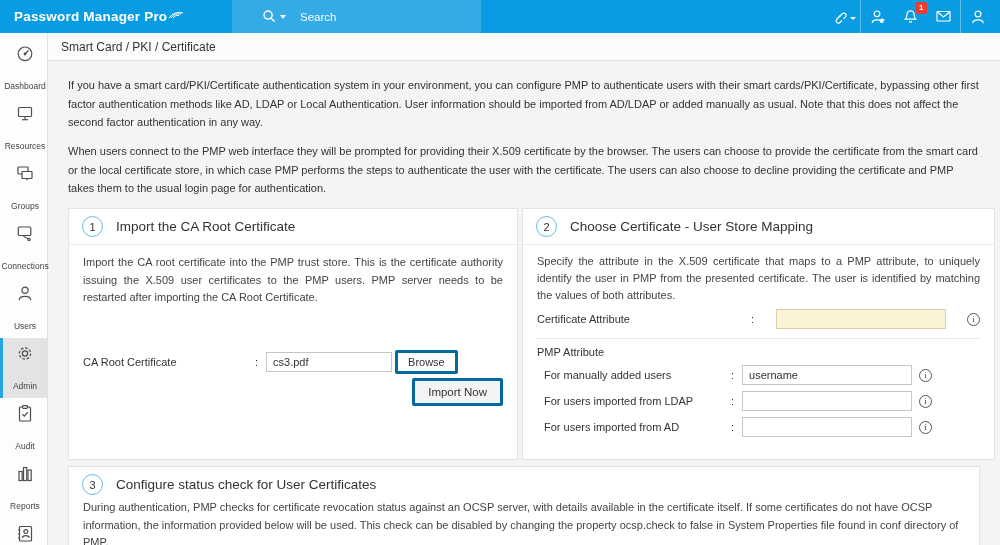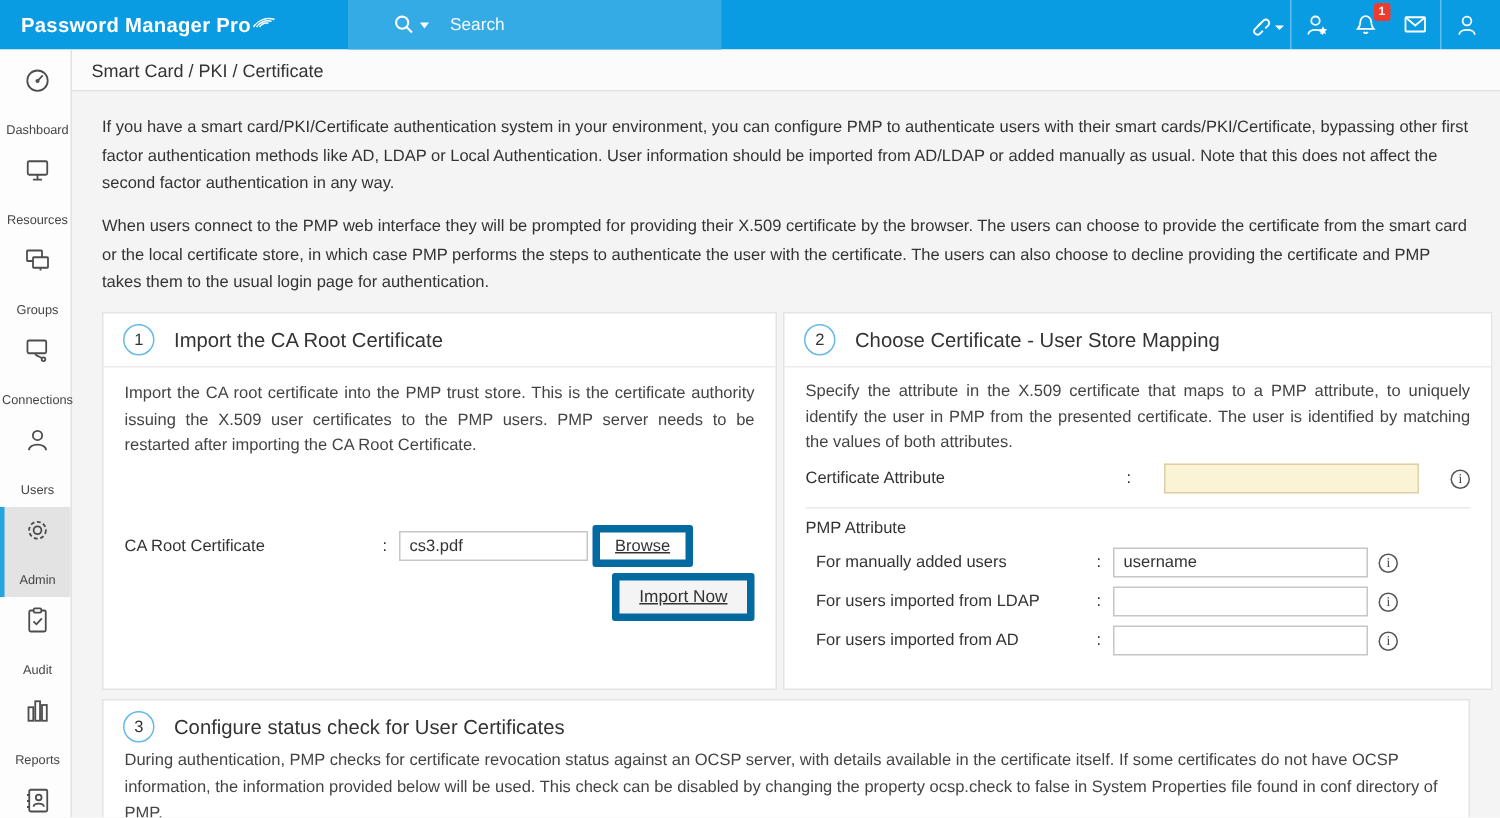--- a/index.html
+++ b/index.html
@@ -59,22 +59,22 @@
   .p3 .pbody { padding: 1px 14px 0; }
   .desc { line-height: 1.55; text-align: justify; }
   .p1 .desc { line-height: 1.58; }
   .p3 .desc { text-align: left; line-height: 1.6; }
 
   .fr { display: flex; align-items: center; }
   .colon { color: #333; margin-right: 8px; }
   .colon::before { content: ":"; }
   .tinput { height: 20px; border: 1px solid #c6c6c6; border-radius: 0; font-size: 11px; padding: 0 6px;
             color: #333; font-family: inherit; }
-  .btn { background: #f4f4f4; border: 5px solid #0369a1; border-radius: 2px; font-size: 11.5px; color: #333;
-         padding: 5px 13px; font-family: inherit; cursor: pointer; text-decoration: underline; }
+  .btn { background: #f4f4f4; border: 3px solid #0369a1; border-radius: 2px; font-size: 11.5px; color: #333;
+         padding: 5px 13px; font-family: inherit; cursor: pointer; }
   .btn-white { background: #fff; padding: 3px 10px; margin-left: 3px; font-size: 11px; }
 
   .p1 .fr { margin-top: 44px; }
   .flabel1 { flex: 0 0 172px; color: #333; }
   .ca-input { width: 126px; }
   .right-row { text-align: right; margin-top: 4px; }
 
   .fr2 { margin-top: 5px; gap: 14px; }
   .flabel2 { flex: 0 0 200px; color: #333; }
   .hl-input { width: 170px; background: #fbf3d6; border-color: #ddd0a6; }

